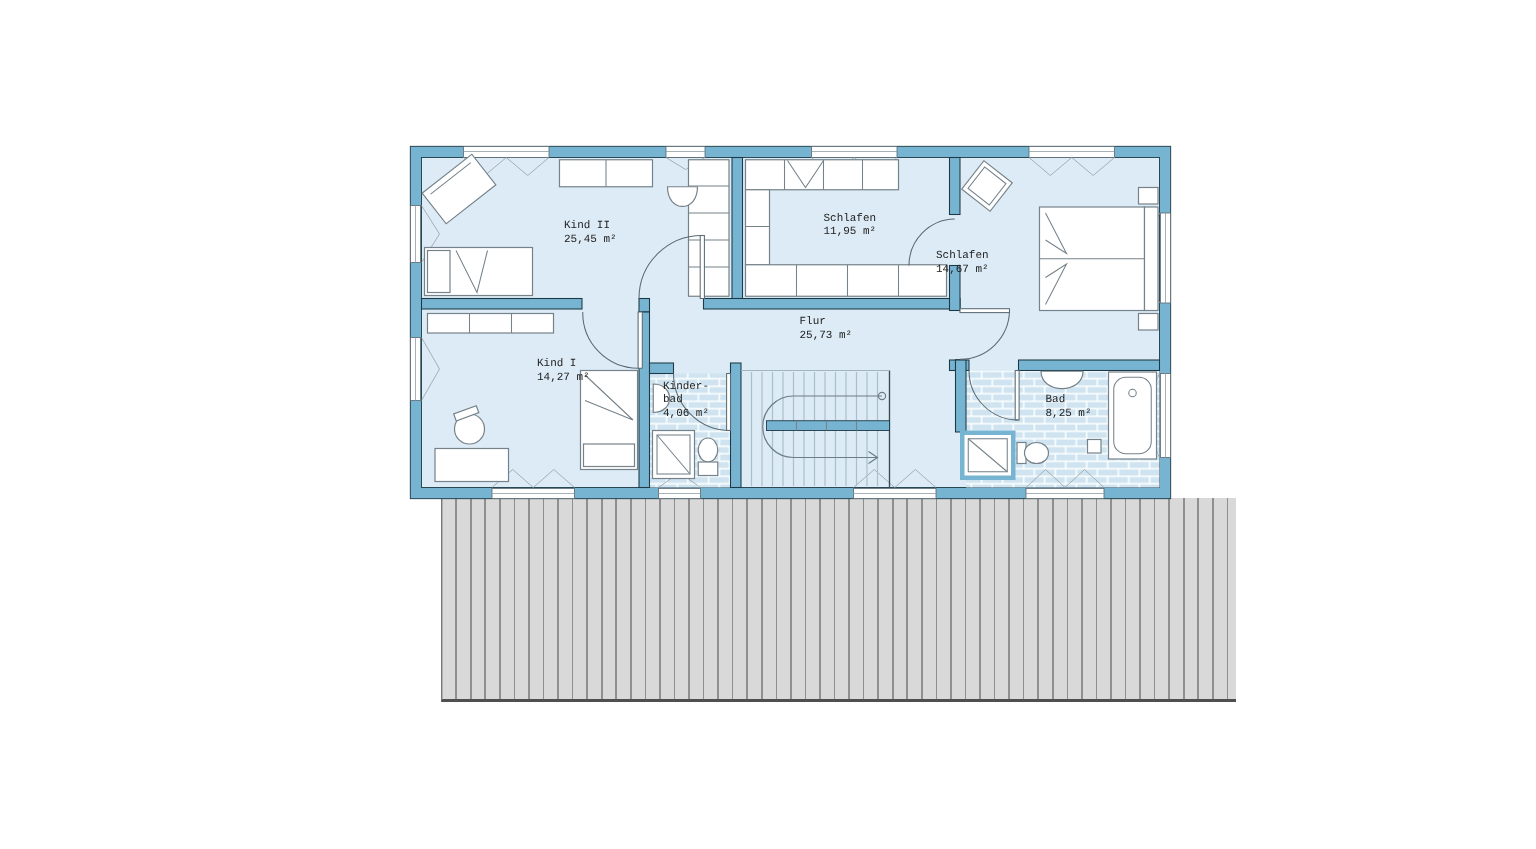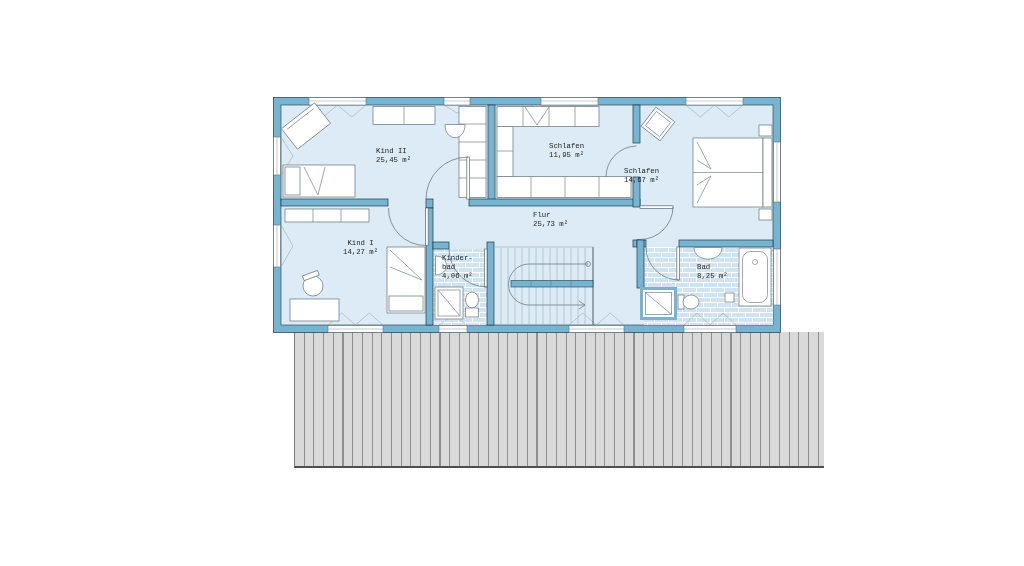--- a/index.html
+++ b/index.html
@@ -240,21 +240,21 @@
     <span>25,45 m²</span>
   </div>
   <div class="room-label" style="left:513px;top:142px;">
     <span>Schlafen</span>
     <span>11,95 m²</span>
   </div>
   <div class="room-label" style="left:588px;top:167px;">
     <span>Schlafen</span>
     <span>14,67 m²</span>
   </div>
-  <div class="room-label" style="left:307px;top:239px;text-align:center;">
+  <div class="room-label" style="left:322px;top:239px;">
     <span>Kind I</span>
     <span>14,27 m²</span>
   </div>
   <div class="room-label" style="left:497px;top:211px;">
     <span>Flur</span>
     <span>25,73 m²</span>
   </div>
   <div class="room-label" style="left:406px;top:254px;">
     <span>Kinder-
 bad</span>

